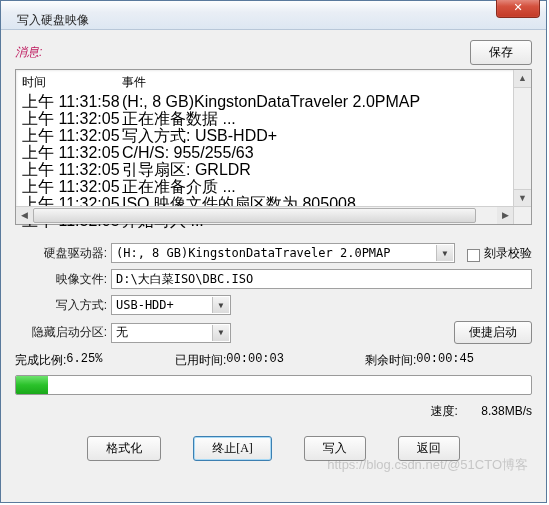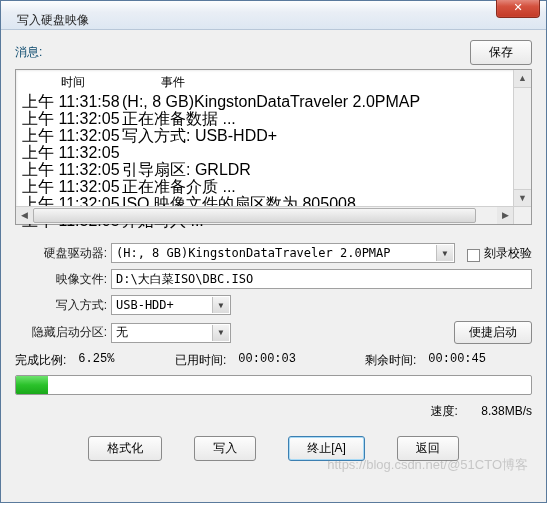--- a/index.html
+++ b/index.html
@@ -51,47 +51,48 @@
   .body {
     padding: 10px 14px;
   }
   .row {
     display: flex;
     align-items: center;
     margin-bottom: 4px;
   }
   .msg-label {
     flex: 1;
-    color: #0c4a6e;
+    color: #be185d;
+    font-style: italic;
   }
   .btn {
     border: 1px solid #8a8a8a;
     background: linear-gradient(to bottom, #fdfdfd, #e9e9e9);
     padding: 3px 18px;
     font-size: 12px;
     border-radius: 3px;
     cursor: default;
-    font-family: Liberation Sans, sans-serif;
+    font-family: Liberation Serif, serif;
   }
   .btn.small { padding: 2px 14px; }
   .log-box {
     border: 1px solid #9a9a9a;
     background: #fff;
     height: 154px;
     margin-top: 4px;
     position: relative;
     box-shadow: inset 1px 1px 2px rgba(0,0,0,.08);
   }
   .log-header {
     display: flex;
     padding: 4px 6px 2px 6px;
     font-size: 12px;
     color: #000;
   }
-  .col-time { width: 100px; margin-left: 39px; }
+  .col-time { width: 100px; }
   .col-event { flex: 1; }
   .log-rows {
     padding: 0 6px;
     font-family: Liberation Sans, sans-serif;
     font-size: 16px;
     line-height: 17px;
     color: #000;
     overflow: hidden;
   }
   .log-row { display: flex; white-space: nowrap; }
@@ -201,21 +202,21 @@
     background: #fff;
     box-sizing: border-box;
   }
 
   .stats {
     display: flex;
     margin-top: 8px;
     font-size: 12px;
     color: #000;
   }
-  .stats .cell { display: flex; gap: 12px; }
+  .stats .cell { display: flex; }
   .stats .label {}
   .stats .val { font-family: Liberation Mono, monospace; }
   .progress {
     margin-top: 6px;
     height: 18px;
     border: 1px solid #9a9a9a;
     background: #fff;
     position: relative;
     border-radius: 2px;
     overflow: hidden;
@@ -282,20 +283,21 @@
           <div class="log-row">
             <span class="t">上午 11:32:05</span>
             <span class="e">正在准备数据 ...</span>
           </div>
           <div class="log-row">
             <span class="t">上午 11:32:05</span>
             <span class="e">写入方式: USB-HDD+</span>
           </div>
           <div class="log-row">
             <span class="t">上午 11:32:05</span>
+            <span class="e">C/H/S: 955/255/63</span>
           </div>
           <div class="log-row">
             <span class="t">上午 11:32:05</span>
             <span class="e">引导扇区: GRLDR</span>
           </div>
           <div class="log-row">
             <span class="t">上午 11:32:05</span>
             <span class="e">正在准备介质 ...</span>
           </div>
           <div class="log-row">
@@ -381,22 +383,22 @@
         <div class="fill" id="progress-fill" style="width: 6.25%;"></div>
       </div>
 
       <div class="speed-row">
         <span class="label">速度:</span>
         <span class="val">8.38MB/s</span>
       </div>
 
       <div class="bottom-btns">
         <button class="btn">格式化</button>
+        <button class="btn default">终止[A]</button>
         <button class="btn">写入</button>
-        <button class="btn default">终止[A]</button>
         <button class="btn">返回</button>
       </div>
 
     </div>
 
   </div>
 
   <div class="watermark">https://blog.csdn.net/@51CTO博客</div>
 
 </div>

